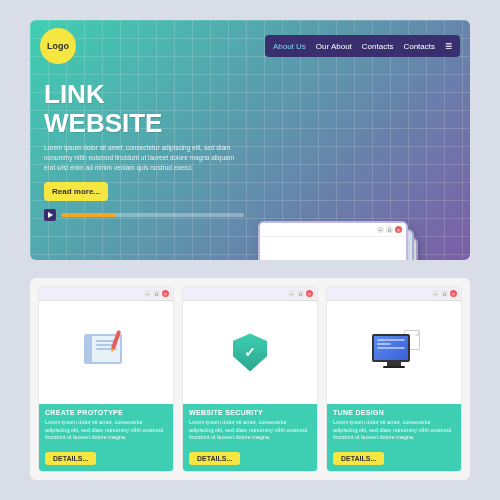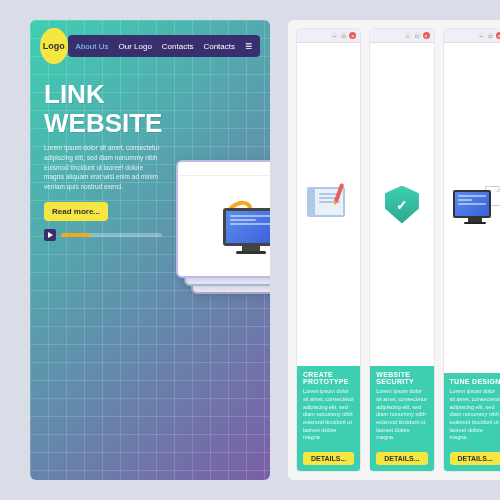--- a/index.html
+++ b/index.html
@@ -10,21 +10,21 @@
       display: flex;
       align-items: center;
       justify-content: center;
       font-family: Arial, sans-serif;
       overflow: hidden;
     }
     .main-container {
       width: 440px;
       height: 460px;
       display: flex;
-      flex-direction: row;
+      flex-direction: column;
       gap: 18px;
     }
 
     
     .top-section {
       background: linear-gradient(135deg, #3ecfb2 0%, #7b5ea7 100%);
       border-radius: 6px;
       flex: 0 0 240px;
       position: relative;
       overflow: hidden;
@@ -81,21 +81,21 @@
     .hamburger {
       color: #fff;
       font-size: 12px;
       cursor: pointer;
     }
 
     
     .hero-content {
       position: relative;
       display: flex;
-      align-items: center;
+      align-items: flex-end;
       padding: 8px 14px;
       z-index: 2;
       gap: 8px;
     }
     .hero-text {
       flex: 1;
       max-width: 200px;
     }
     .hero-title {
       font-size: 26px;
@@ -502,21 +502,21 @@
 <div class="main-container">
 
   <div class="top-section">
 
     <div class="navbar">
       <div class="logo-circle">
         <span>Logo</span>
       </div>
       <div class="nav-links">
         <span class="nav-link active">About Us</span>
-        <span class="nav-link">Our Logo</span>
+        <span class="nav-link">Our About</span>
         <span class="nav-link">Contacts</span>
         <span class="nav-link">Contacts</span>
         <span class="hamburger">≡</span>
       </div>
     </div>
 
     <div class="hero-content">
       <div class="hero-text">
         <div class="hero-title">
           <span>LINK</span><br>

